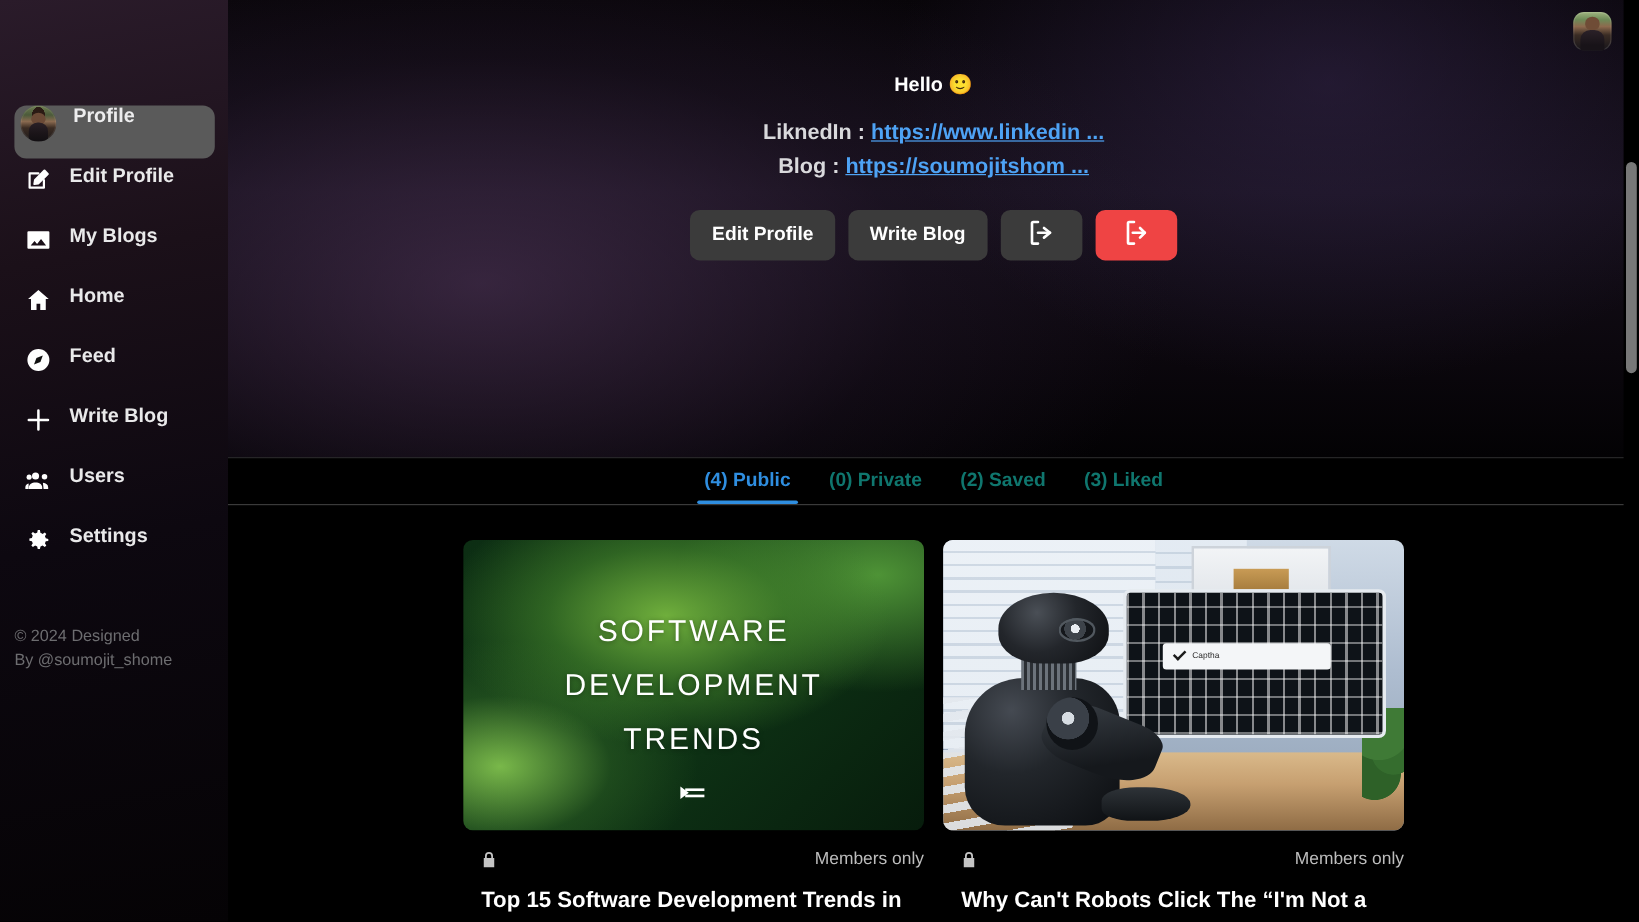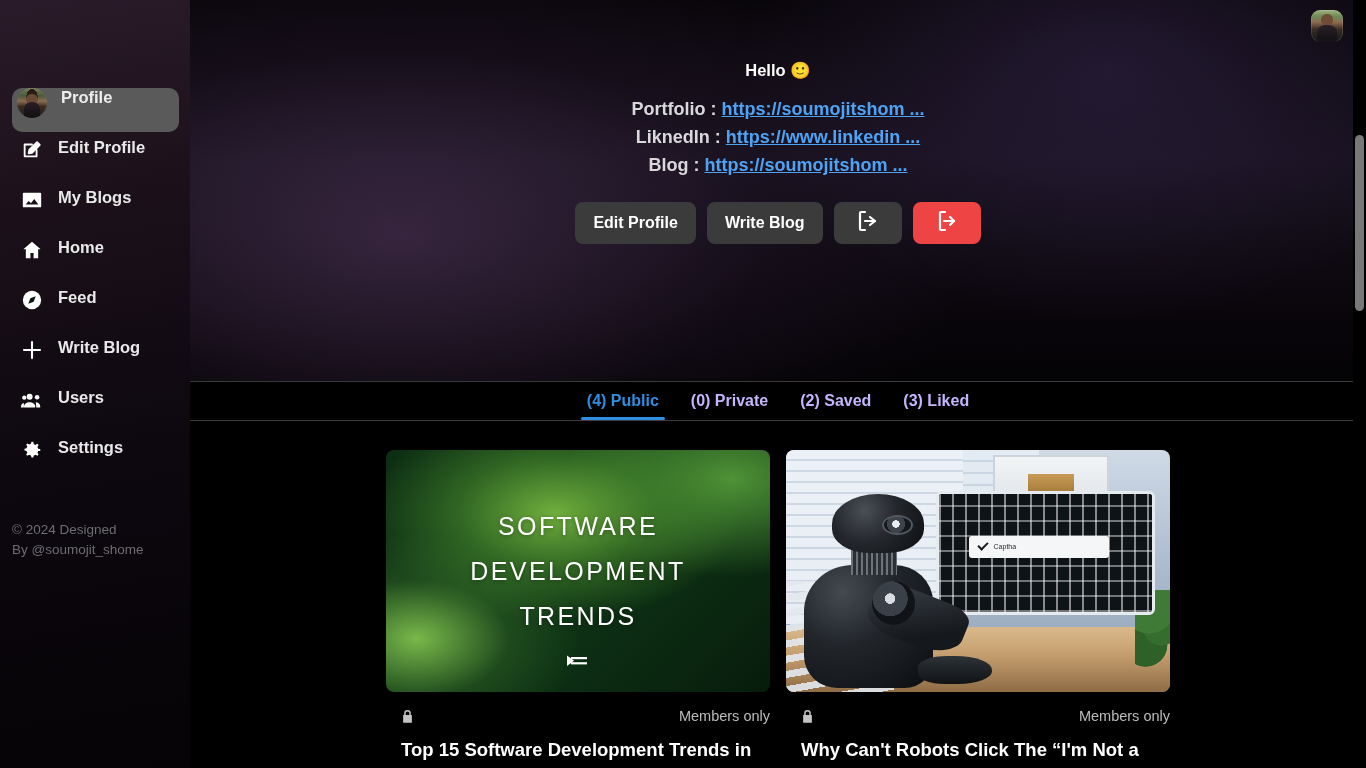--- a/index.html
+++ b/index.html
@@ -167,21 +167,21 @@
   .rule {
     height: 1px; background: #3a3a3a; width: 100%;
   }
   .tabs {
     display: flex; justify-content: center; align-items: center;
     gap: 4px; height: 38px;
     background: #000;
   }
   .tab {
     position: relative;
-    color: #c4b5fd; font-size: 16px; font-weight: 700;
+    color: #0f766e; font-size: 16px; font-weight: 700;
     padding: 0 14px; height: 38px;
     display: flex; align-items: center; cursor: pointer; white-space: nowrap;
   }
   .tab.active { color: #2f8ee0; }
   .tab.active::after {
     content:""; position: absolute; left: 8px; right: 8px; bottom: 0;
     height: 3px; background: #2f8ee0; border-radius: 2px;
   }
 
   .cards {
@@ -452,24 +452,20 @@
   <main class="main">
 
     <section class="hero">
 
       <div class="topavatar"></div>
 
       <div class="hero-text">
         <div class="hello">Hello 🙂</div>
 
         <div class="links">
-          <div class="link-row">
-            <span>Portfolio :</span>
-            <a>https://soumojitshom ...</a>
-          </div>
           <div class="link-row">
             <span>LiknedIn :</span>
             <a>https://www.linkedin ...</a>
           </div>
           <div class="link-row">
             <span>Blog :</span>
             <a>https://soumojitshom ...</a>
           </div>
         </div>
 

